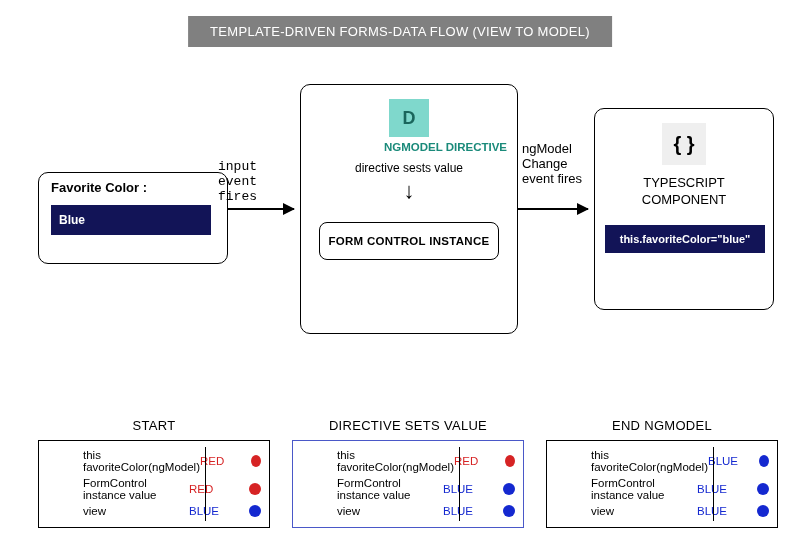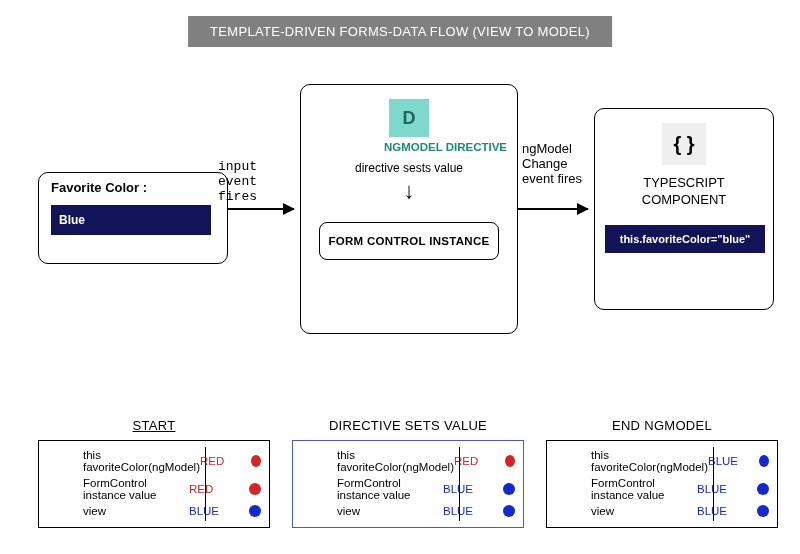--- a/index.html
+++ b/index.html
@@ -184,21 +184,21 @@
 
 <div class="arrow arrow2"></div>
 <div class="arrow-label al2">ngModel Change event fires</div>
 
 <div class="box right-box">
   <div class="braces-icon">{ }</div>
   <div class="ts-label">TYPESCRIPT COMPONENT</div>
   <div class="code-strip">this.favoriteColor="blue"</div>
 </div>
 
-<div class="state-title" style="left:38px; top:418px; width:232px;text-decoration:underline;">START</div>
+<div class="state-title" style="left:38px; top:418px; width:232px;">START</div>
 <div class="state-box" style="left:38px; top:440px;">
   <div class="divider"></div>
 <div class="row">
       <span class="k">this favoriteColor(ngModel)</span>
       <span class="v red">RED</span>
       <span class="dot dot-red"></span>
     </div>
     <div class="row">
       <span class="k">FormControl instance value</span>
       <span class="v red">RED</span>

